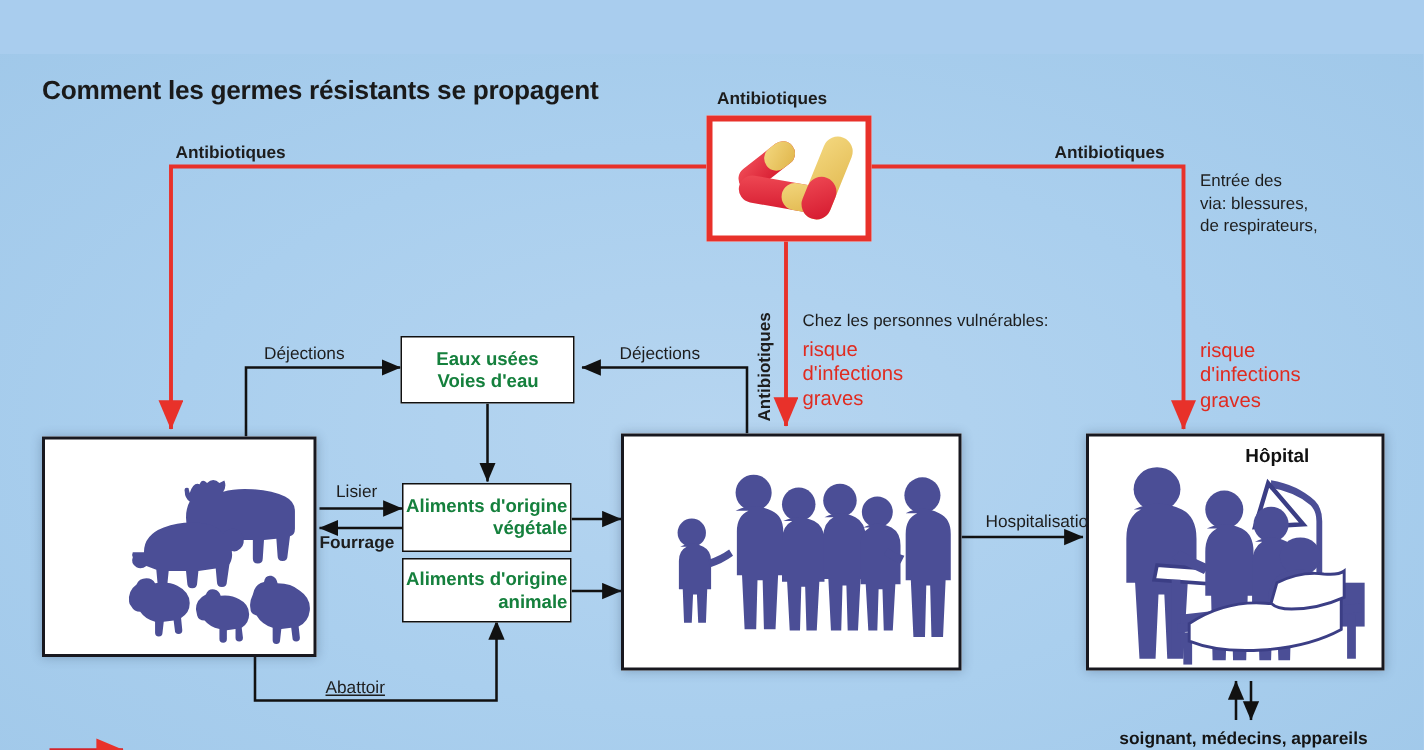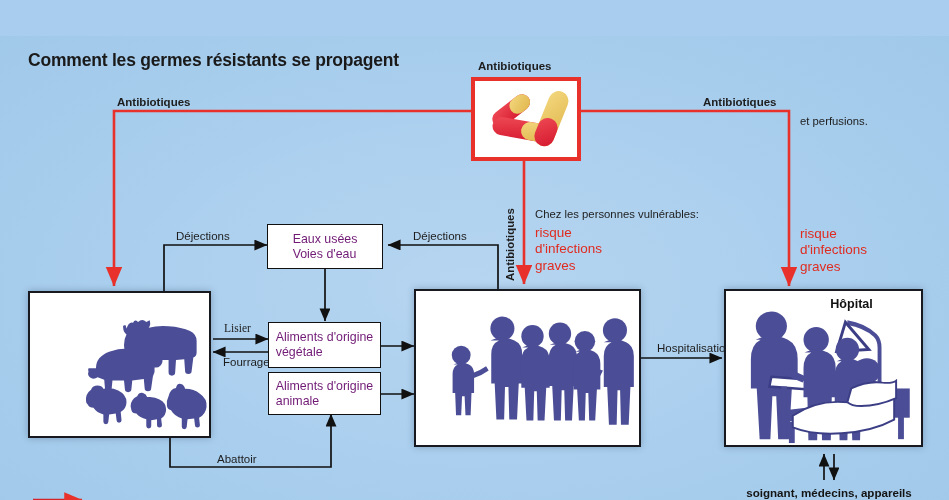--- a/index.html
+++ b/index.html
@@ -28,22 +28,22 @@
     background:#ffffff;border:2px solid #18181f;box-sizing:border-box;
     box-shadow:0 0 7px rgba(40,60,90,.33);
     padding-left:28px;
   }
   .pillbox{
     background:#ffffff;border:4px solid #e8312a;box-sizing:border-box;
   }
   
   .wbox{
     background:#fff;border:1.6px solid #101010;box-sizing:border-box;
-    display:flex;align-items:center;justify-content:center;text-align:left;
-    font-size:12.4px;font-weight:normal;color:#701a75;line-height:1.18;
+    display:flex;align-items:center;justify-content:center;text-align:right;
+    font-size:12.4px;font-weight:bold;color:#15803d;line-height:1.18;
   }
   .red-text{color:#e02b20;font-weight:normal;font-size:13.5px;line-height:1.22;}
   .blk-text{font-size:11.3px;color:#1d1d1d;line-height:1.34;}
   .blk-text-b{font-size:11.6px;color:#141414;font-weight:bold;line-height:1.25;text-align:center;}
   .vert{
     transform:rotate(-90deg);transform-origin:left top;
     font-size:11.4px;font-weight:bold;color:#1d1d1d;white-space:nowrap;
   }
   .legend-it{
     font-style:italic;font-size:11.6px;color:#111;white-space:nowrap;
@@ -166,40 +166,42 @@
     </svg>
   </div>
 
   <div class="abs lbl" style="left:117px;top:60px;">Antibiotiques</div>
   <div class="abs lbl" style="left:703px;top:60px;">Antibiotiques</div>
   <div class="abs" style="left:504px;top:245px;">
     <div class="vert">Antibiotiques</div>
   </div>
 
   <div class="abs blk-text" style="left:800px;top:78px;width:150px;">
-    <div>et perfusions.</div>
+    <div>Entrée des</div>
+    <div>via: blessures,</div>
+    <div>de respirateurs,</div>
   </div>
   <div class="abs red-text" style="left:800px;top:190px;width:150px;">
     <div>risque</div>
     <div>d'infections</div>
     <div>graves</div>
   </div>
 
   <div class="abs blk-text" style="left:535px;top:171px;width:200px;">Chez les personnes vulnérables:</div>
   <div class="abs red-text" style="left:535px;top:189px;width:180px;">
     <div>risque</div>
     <div>d'infections</div>
     <div>graves</div>
   </div>
 
   <div class="abs lbl-plain" style="left:176px;top:194px;">Déjections</div>
   <div class="abs lbl-plain" style="left:413px;top:194px;">Déjections</div>
-  <div class="abs lbl-plain" style="left:224px;top:286px;font-family:Liberation Serif, serif;">Lisier</div>
-  <div class="abs lbl-plain" style="left:223px;top:320px;">Fourrage</div>
-  <div class="abs lbl-plain" style="left:217px;top:417px;">Abattoir</div>
+  <div class="abs lbl-plain" style="left:224px;top:286px;">Lisier</div>
+  <div class="abs lbl-plain" style="left:213px;top:320px;font-weight:bold;">Fourrage</div>
+  <div class="abs lbl-plain" style="left:217px;top:417px;text-decoration:underline;">Abattoir</div>
   <div class="abs lbl-plain" style="left:641px;top:306px;padding-left:16px;">Hospitalisation</div>
 
   <div class="abs wbox" style="left:267px;top:188px;width:116px;height:45px;">
     <div>
       <div>Eaux usées</div>
       <div>Voies d'eau</div>
     </div>
   </div>
   <div class="abs wbox" style="left:268px;top:286px;width:113px;height:46px;">
     <div>

